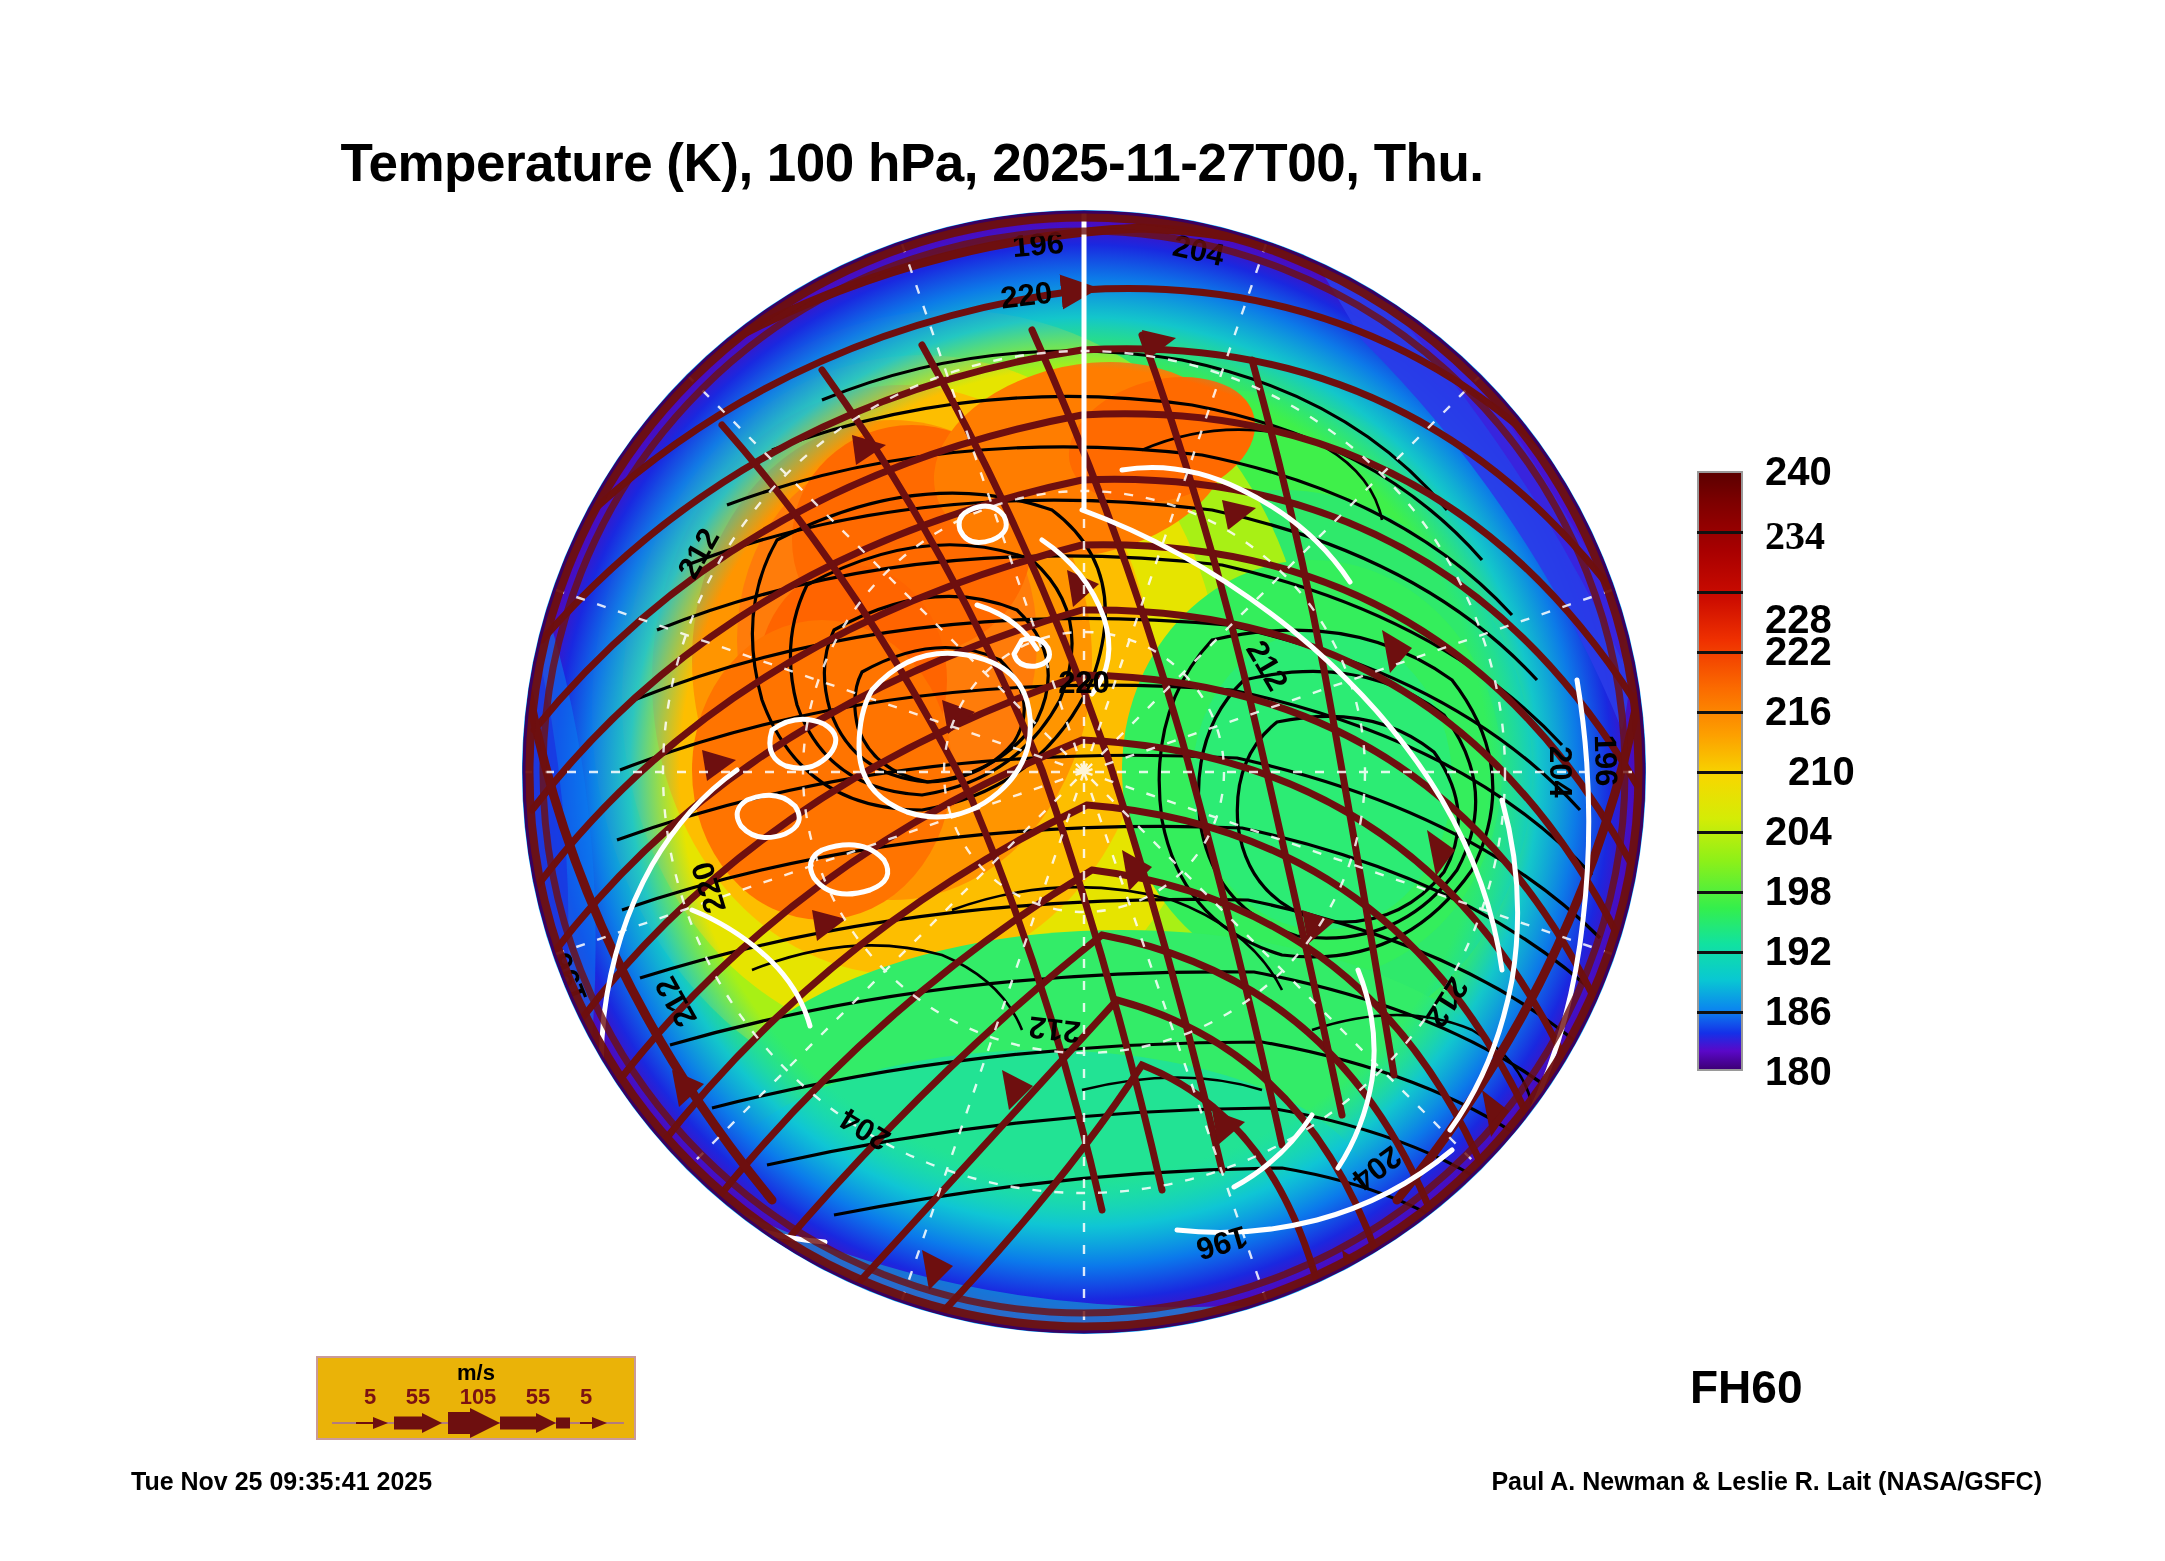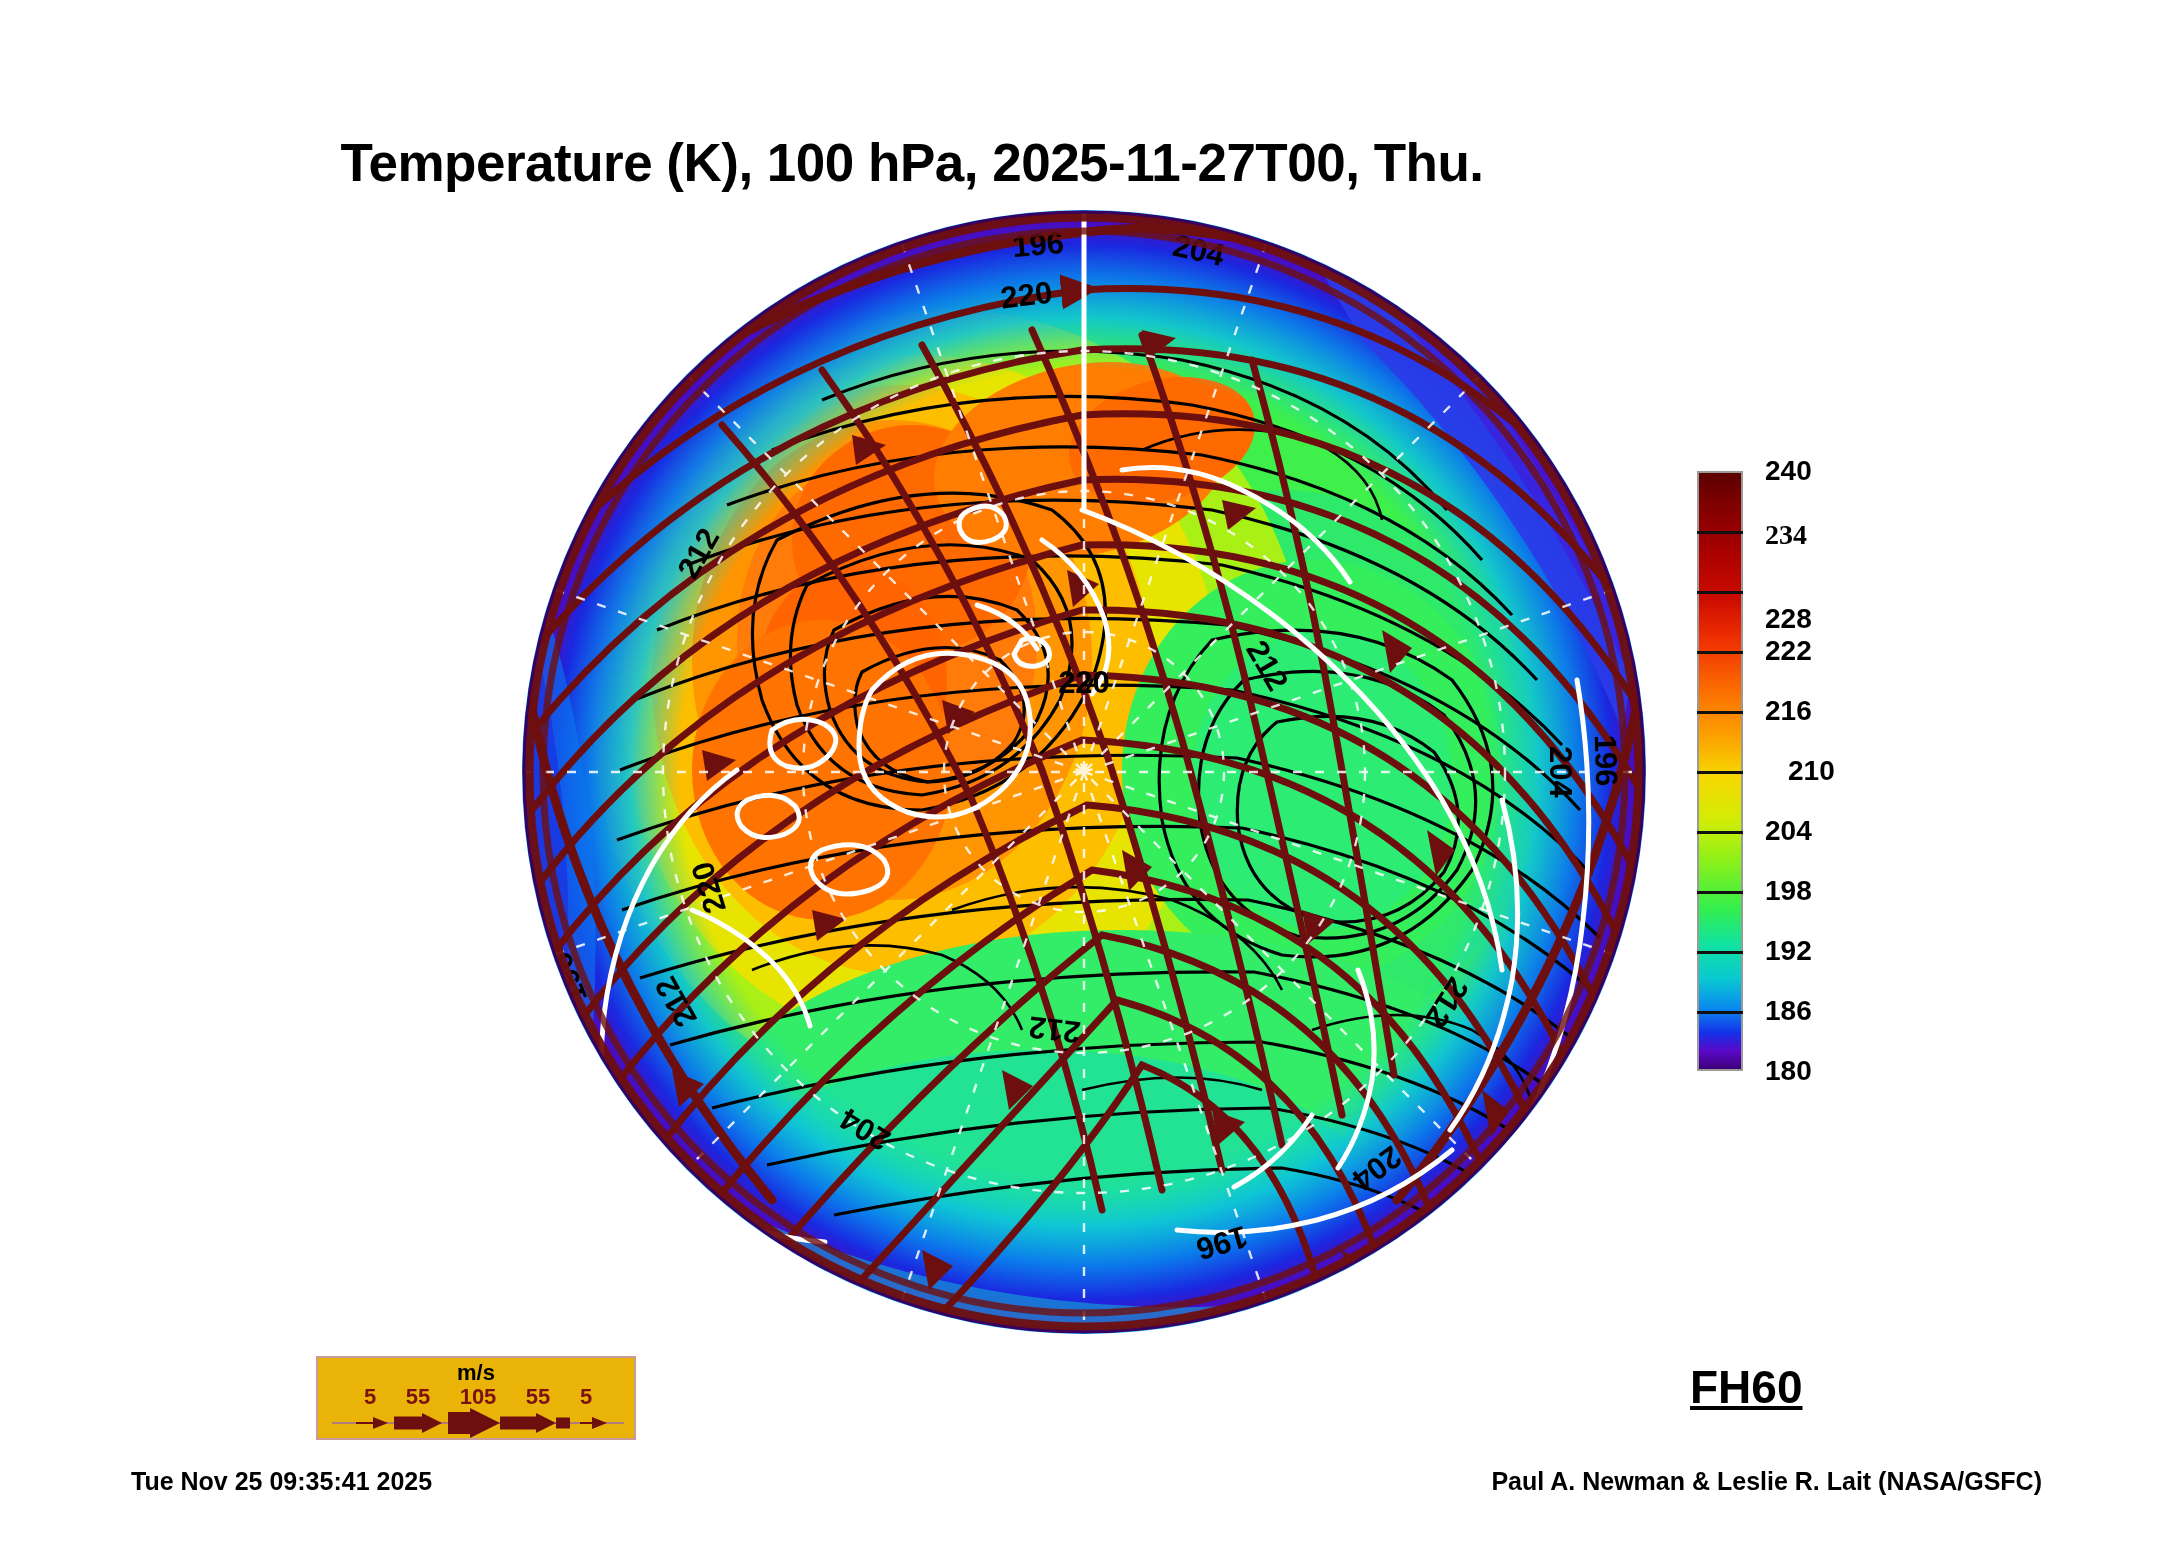--- a/index.html
+++ b/index.html
@@ -100,21 +100,21 @@
     height: 3px;
     background: #111;
   }
   .cb-tick::before { left: 0; }
   .cb-tick::after  { right: 0; }
   .cb-label {
     position: absolute;
     left: 60px;
     font-family: "Liberation Sans", sans-serif;
     font-weight: bold;
-    font-size: 28px;
+    font-size: 40px;
     color: #000000;
     white-space: nowrap;
     transform: translateY(-50%);
   }
 
   
   #wind-legend {
     position: absolute;
     left: 316px;
     top: 1356px;
@@ -154,21 +154,20 @@
 
   
   #fh-label {
     position: absolute;
     left: 1690px;
     top: 1360px;
     font-family: "Liberation Sans", sans-serif;
     font-weight: bold;
     font-size: 46px;
     color: #000000;
-    text-decoration: underline;
   }
 
   
   #footer-timestamp {
     position: absolute;
     left: 131px;
     top: 1467px;
     font-family: "Liberation Sans", sans-serif;
     font-weight: bold;
     font-size: 25px;

